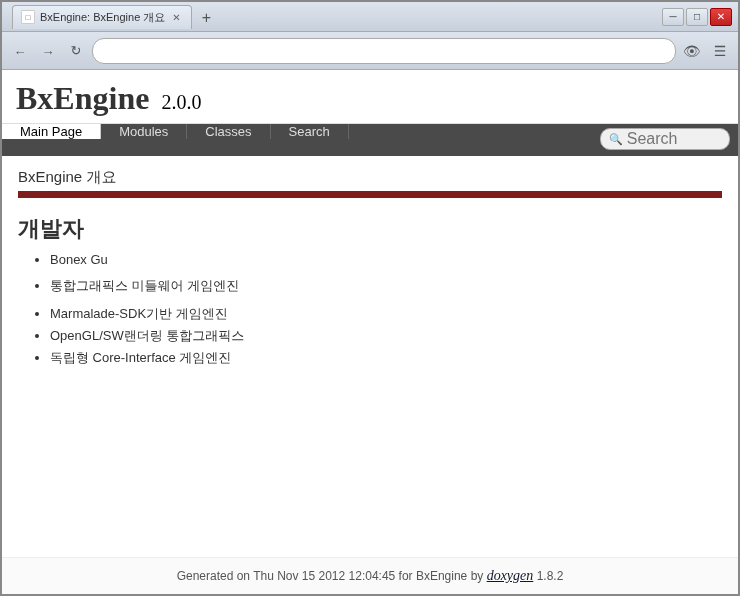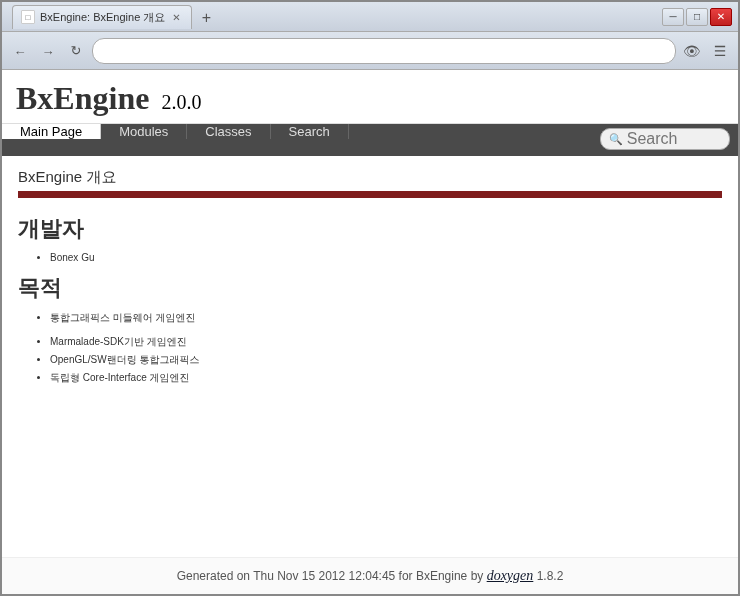--- a/index.html
+++ b/index.html
@@ -302,21 +302,21 @@
     }
 
     .section-list {
       list-style: disc;
       padding-left: 32px;
       margin-bottom: 10px;
     }
 
     .section-list li {
       margin-bottom: 4px;
-      font-size: 10px;
+      font-size: 13px;
       color: #333;
     }
 
     
     .page-footer {
       border-top: 1px solid #eee;
       padding: 10px 16px;
       text-align: center;
       font-size: 12px;
       color: #555;
@@ -388,21 +388,20 @@
     </div>
 
     <div class="page-content">
       <div class="page-subtitle">BxEngine  개요</div>
 
       <h2 class="section-heading">개발자</h2>
       <ul class="section-list">
         <li>Bonex Gu</li>
       </ul>
 
-      <h2 class="section-heading">목적</h2>
       <ul class="section-list">
         <li>통합그래픽스 미들웨어 게임엔진</li>
       </ul>
 
       <ul class="section-list">
         <li>Marmalade-SDK기반 게임엔진</li>
         <li>OpenGL/SW랜더링 통합그래픽스</li>
         <li>독립형 Core-Interface 게임엔진</li>
       </ul>
     </div>

